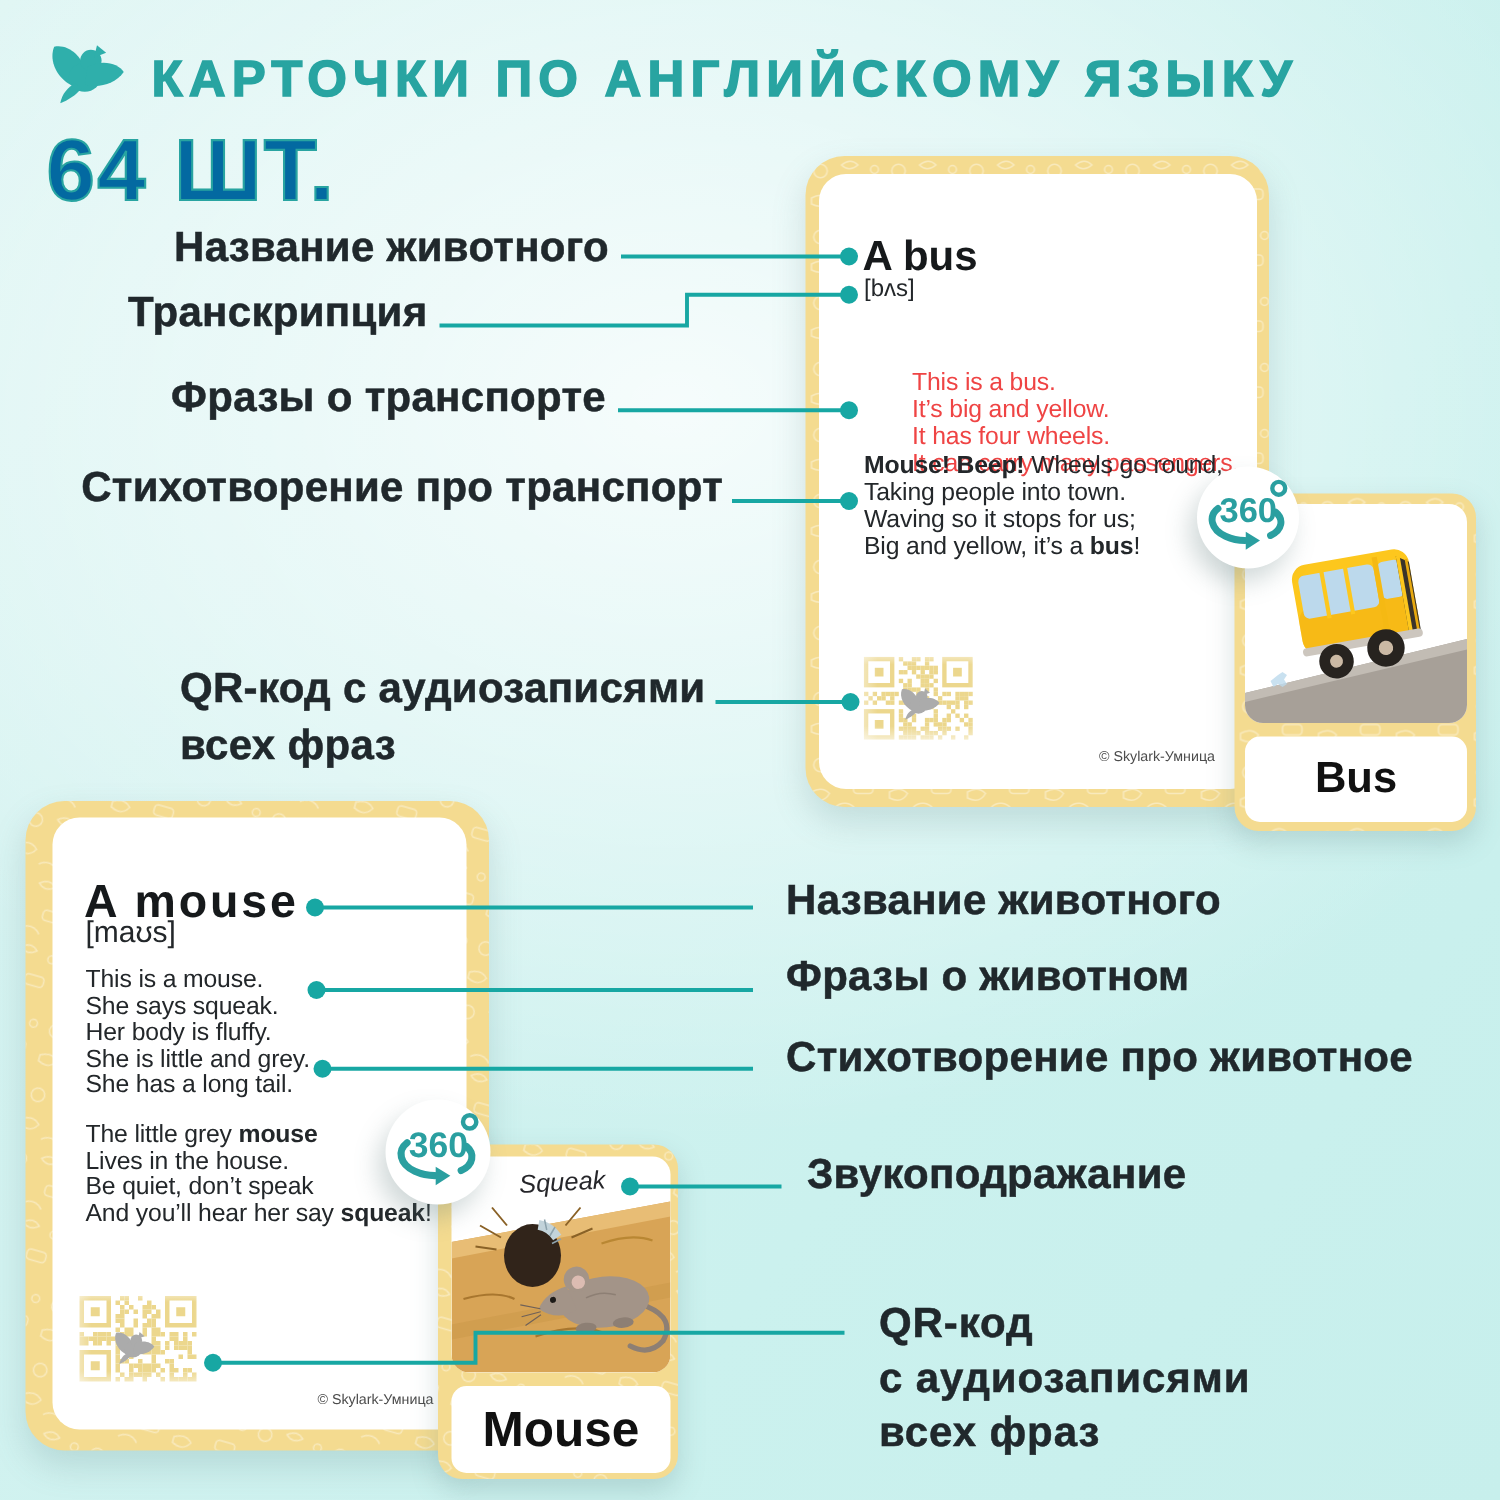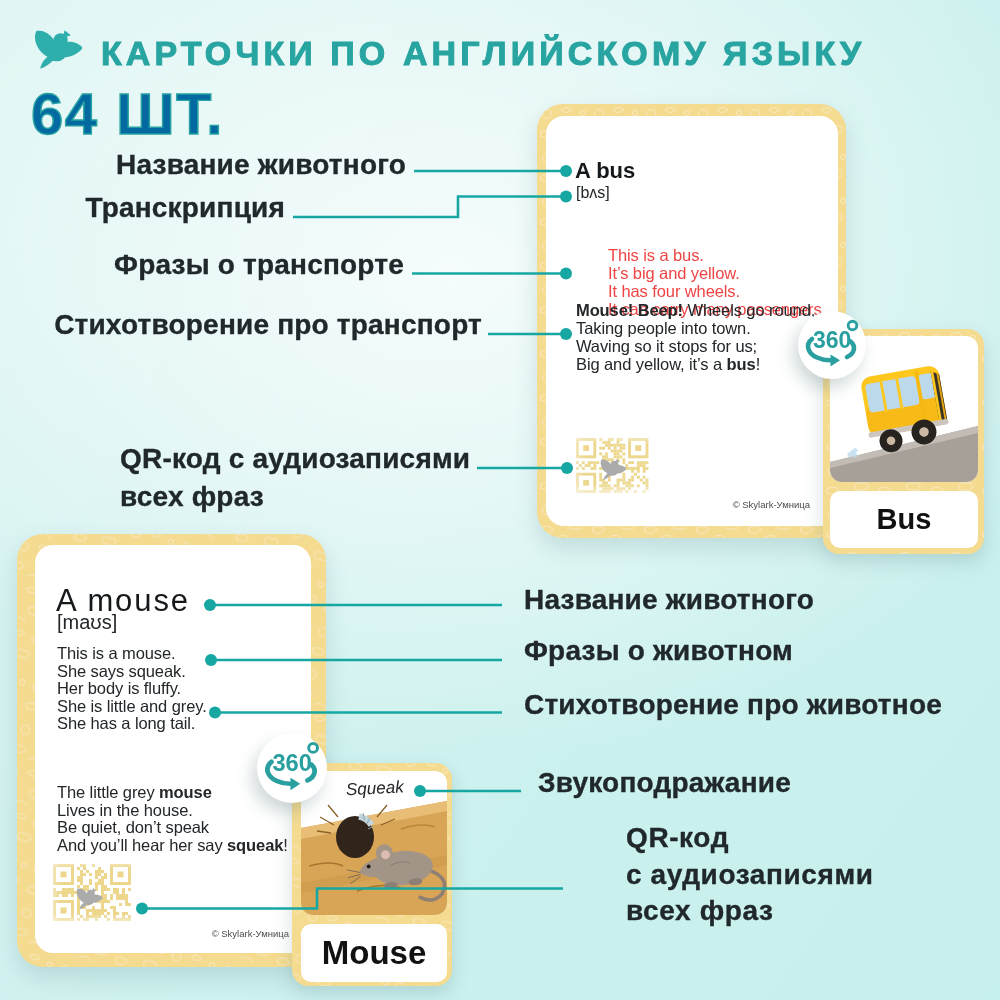--- a/index.html
+++ b/index.html
@@ -77,29 +77,29 @@
 <div class="lbl" style="right:594px;top:146px;">Название животного</div>
 <div class="lbl" style="right:715px;top:189px;">Транскрипция</div>
 <div class="lbl" style="right:596px;top:246px;">Фразы о транспорте</div>
 <div class="lbl" style="right:518px;top:306px;">Стихотворение про транспорт</div>
 <div class="lbl" style="left:120px;top:440px;">QR-код с аудиозаписями<br>всех фраз</div>
 
 <div class="lbl" style="left:524px;top:581px;">Название животного</div>
 <div class="lbl" style="left:524px;top:632px;">Фразы о животном</div>
 <div class="lbl" style="left:524px;top:686px;">Стихотворение про животное</div>
 <div class="lbl" style="left:538px;top:764px;text-align:right;">Звукоподражание</div>
-<div class="lbl" style="left:586px;top:820px;line-height:36.5px;letter-spacing:0.6px;margin-left:40px;">QR-код<br>с аудиозаписями<br>всех фраз</div>
+<div class="lbl" style="left:586px;top:864px;line-height:36.5px;letter-spacing:0.6px;">QR-код<br>с аудиозаписями<br>всех фраз</div>
 
 <div class="card" style="left:537px;top:104px;width:309px;height:434px;border-radius:26px;box-shadow:0 10px 22px rgba(90,130,130,.22);">
   <svg class="doodle" width="309" height="434">
       <rect width="309" height="434" rx="26" fill="url(#dd)"></rect>
     </svg>
   <div class="inner" style="left:9px;top:12px;width:292px;height:410px;border-radius:18px;"></div>
 </div>
-<div class="abs" style="left:575px;top:151px;font-weight:bold;font-size:22px;line-height:40px;color:#16191b;">A bus</div>
+<div class="abs" style="left:575px;top:151px;font-weight:bold;font-size:28px;line-height:40px;color:#16191b;">A bus</div>
 <div class="abs" style="left:576px;top:183.5px;font-size:16px;line-height:17px;color:#23272a;">[bʌs]</div>
 <div class="abs" style="left:608px;top:213px;font-size:16.5px;line-height:18px;color:#ef4444;letter-spacing:-.1px;margin-top:33px;">This is a bus.<br>It’s big and yellow.<br>It has four wheels.<br>It can carry many passengers.</div>
 <div class="abs" style="left:576px;top:301px;font-size:16.5px;line-height:18px;color:#23272a;letter-spacing:-.1px;"><b>Mouse! Beep!</b> Wheels go round,<br>Taking people into town.<br>Waving so it stops for us;<br>Big and yellow, it’s a <b>bus</b>!</div>
 <div class="abs" style="right:190px;top:499px;font-size:9.5px;color:#4c4c4c;">© Skylark-Умница</div>
 
 <div class="abs" style="left:561px;top:430px;width:122px;height:70px;">
   <svg width="122" height="70" viewBox="0 0 122 70">
     <g transform="translate(15,8)">
         <rect x="1.4" y="1.4" width="17.4" height="17.4" fill="none" stroke="#ecd78d" stroke-width="2.9"></rect>
         <rect x="7.2" y="7.2" width="5.8" height="5.8" fill="#ecd78d"></rect>
@@ -296,24 +296,24 @@
   <div class="inner" style="left:7px;top:162px;width:148px;height:57px;border-radius:10px;"></div>
 </div>
 <div class="abs" style="left:830px;top:503px;width:148px;text-align:center;font-weight:bold;font-size:29px;color:#111;">Bus</div>
 
 <div class="card" style="left:17px;top:534px;width:309px;height:433px;border-radius:26px;box-shadow:0 10px 22px rgba(90,130,130,.22);">
   <svg class="doodle" width="309" height="433">
       <rect width="309" height="433" rx="26" fill="url(#dd2)"></rect>
     </svg>
   <div class="inner" style="left:18px;top:11px;width:276px;height:408px;border-radius:18px;"></div>
 </div>
-<div class="abs" style="left:56px;top:582px;font-weight:normal;font-size:31px;line-height:38px;letter-spacing:1.9px;color:#16191b;">A mouse</div>
+<div class="abs" style="left:56px;top:582px;font-weight:bold;font-size:31px;line-height:38px;letter-spacing:1.9px;color:#16191b;">A mouse</div>
 <div class="abs" style="left:57px;top:613.5px;font-size:20px;line-height:17px;color:#23272a;">[maʊs]</div>
 <div class="abs" style="left:57px;top:645px;font-size:16.5px;line-height:17.5px;color:#23272a;letter-spacing:-.1px;">This is a mouse.<br>She says squeak.<br>Her body is fluffy.<br>She is little and grey.<br>She has a long tail.</div>
-<div class="abs" style="left:57px;top:748px;font-size:16.5px;line-height:17.5px;color:#23272a;letter-spacing:-.1px;margin-top:36px;">The little grey <b>mouse</b><br>Lives in the house.<br>Be quiet, don’t speak<br>And you’ll hear her say <b>squeak</b>!</div>
+<div class="abs" style="left:57px;top:748px;font-size:16.5px;line-height:17.5px;color:#23272a;letter-spacing:-.1px;">The little grey <b>mouse</b><br>Lives in the house.<br>Be quiet, don’t speak<br>And you’ll hear her say <b>squeak</b>!</div>
 <div class="abs" style="right:711px;top:928px;font-size:9.5px;color:#4c4c4c;">© Skylark-Умница</div>
 
 <div class="abs" style="left:39px;top:856px;width:122px;height:74px;">
   <svg width="122" height="74" viewBox="0 0 122 74">
     <g transform="translate(14,8)">
         <rect x="1.5" y="1.5" width="18.0" height="18.0" fill="none" stroke="#ecd78d" stroke-width="3.0"></rect>
         <rect x="7.5" y="7.5" width="6.0" height="6.0" fill="#ecd78d"></rect>
         <rect x="58.5" y="1.5" width="18.0" height="18.0" fill="none" stroke="#ecd78d" stroke-width="3.0"></rect>
         <rect x="64.5" y="7.5" width="6.0" height="6.0" fill="#ecd78d"></rect>
         <rect x="1.5" y="37.5" width="18.0" height="18.0" fill="none" stroke="#ecd78d" stroke-width="3.0"></rect>

